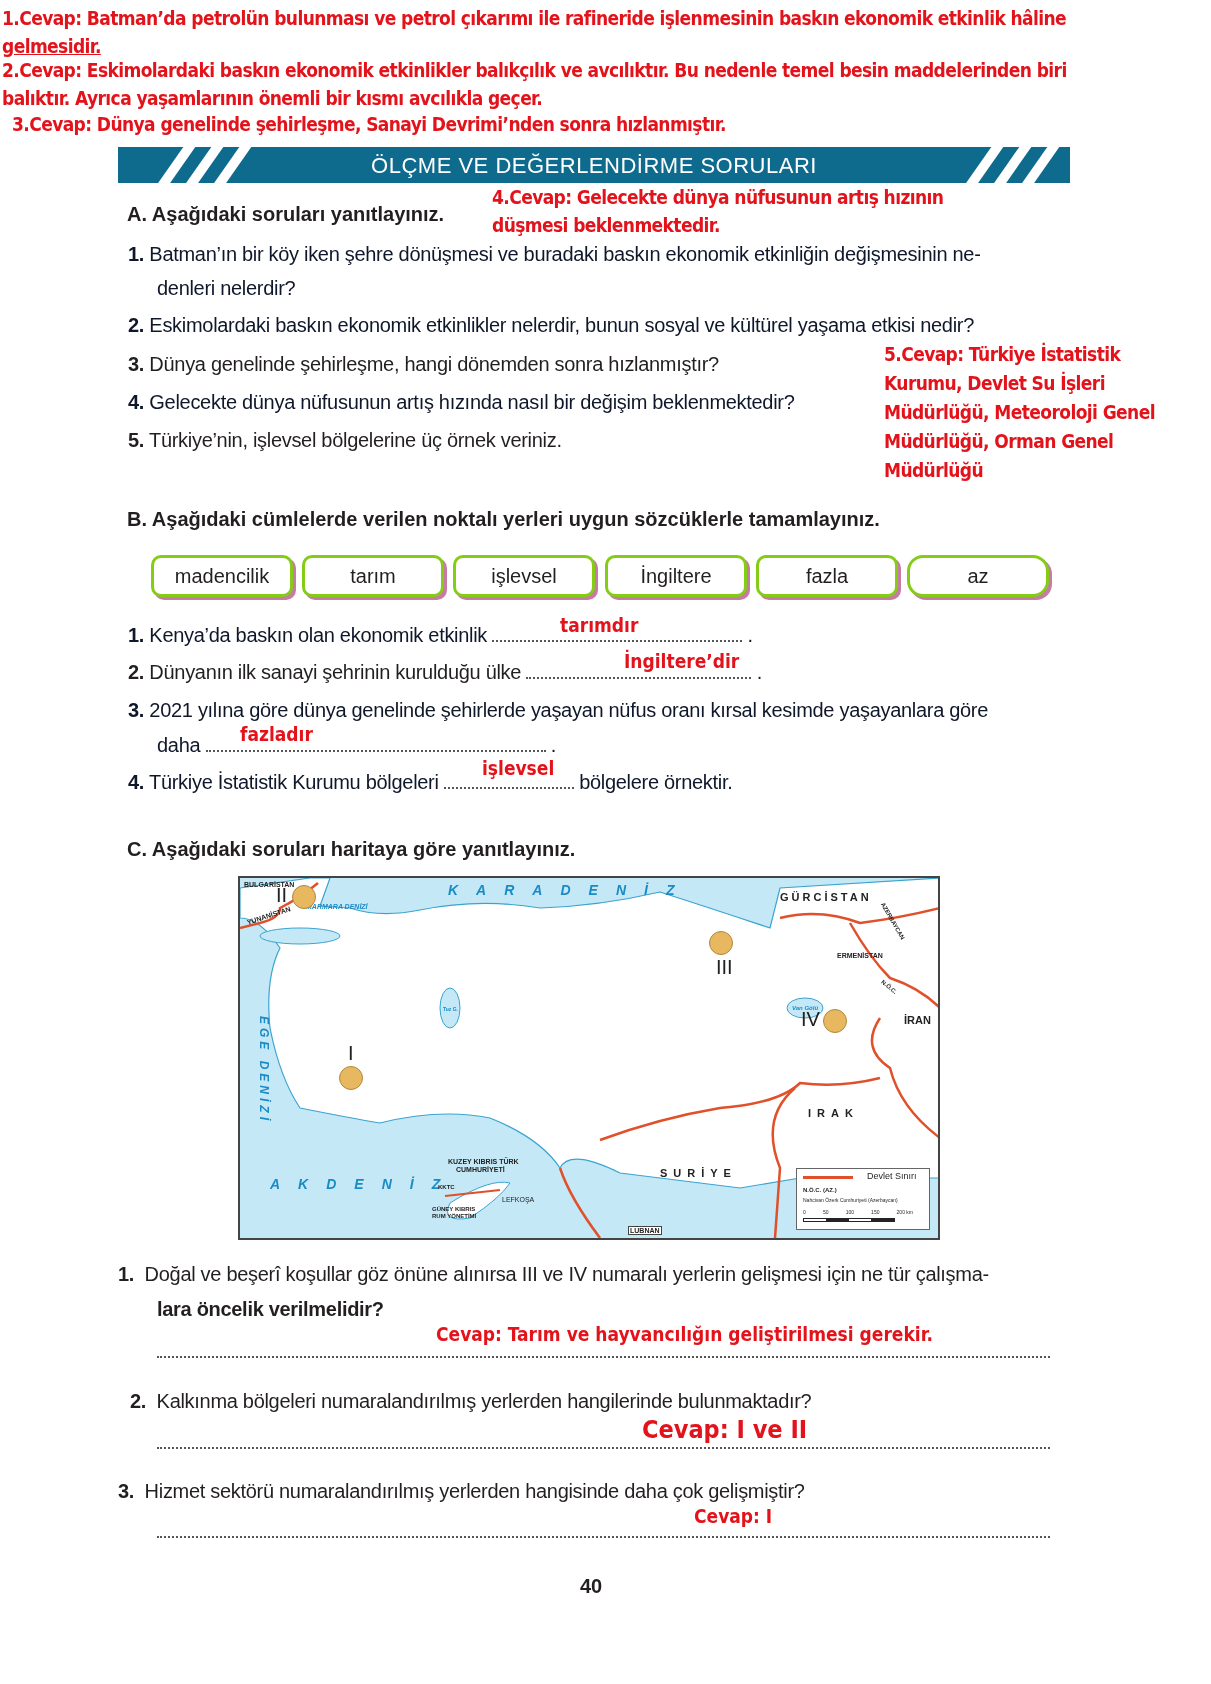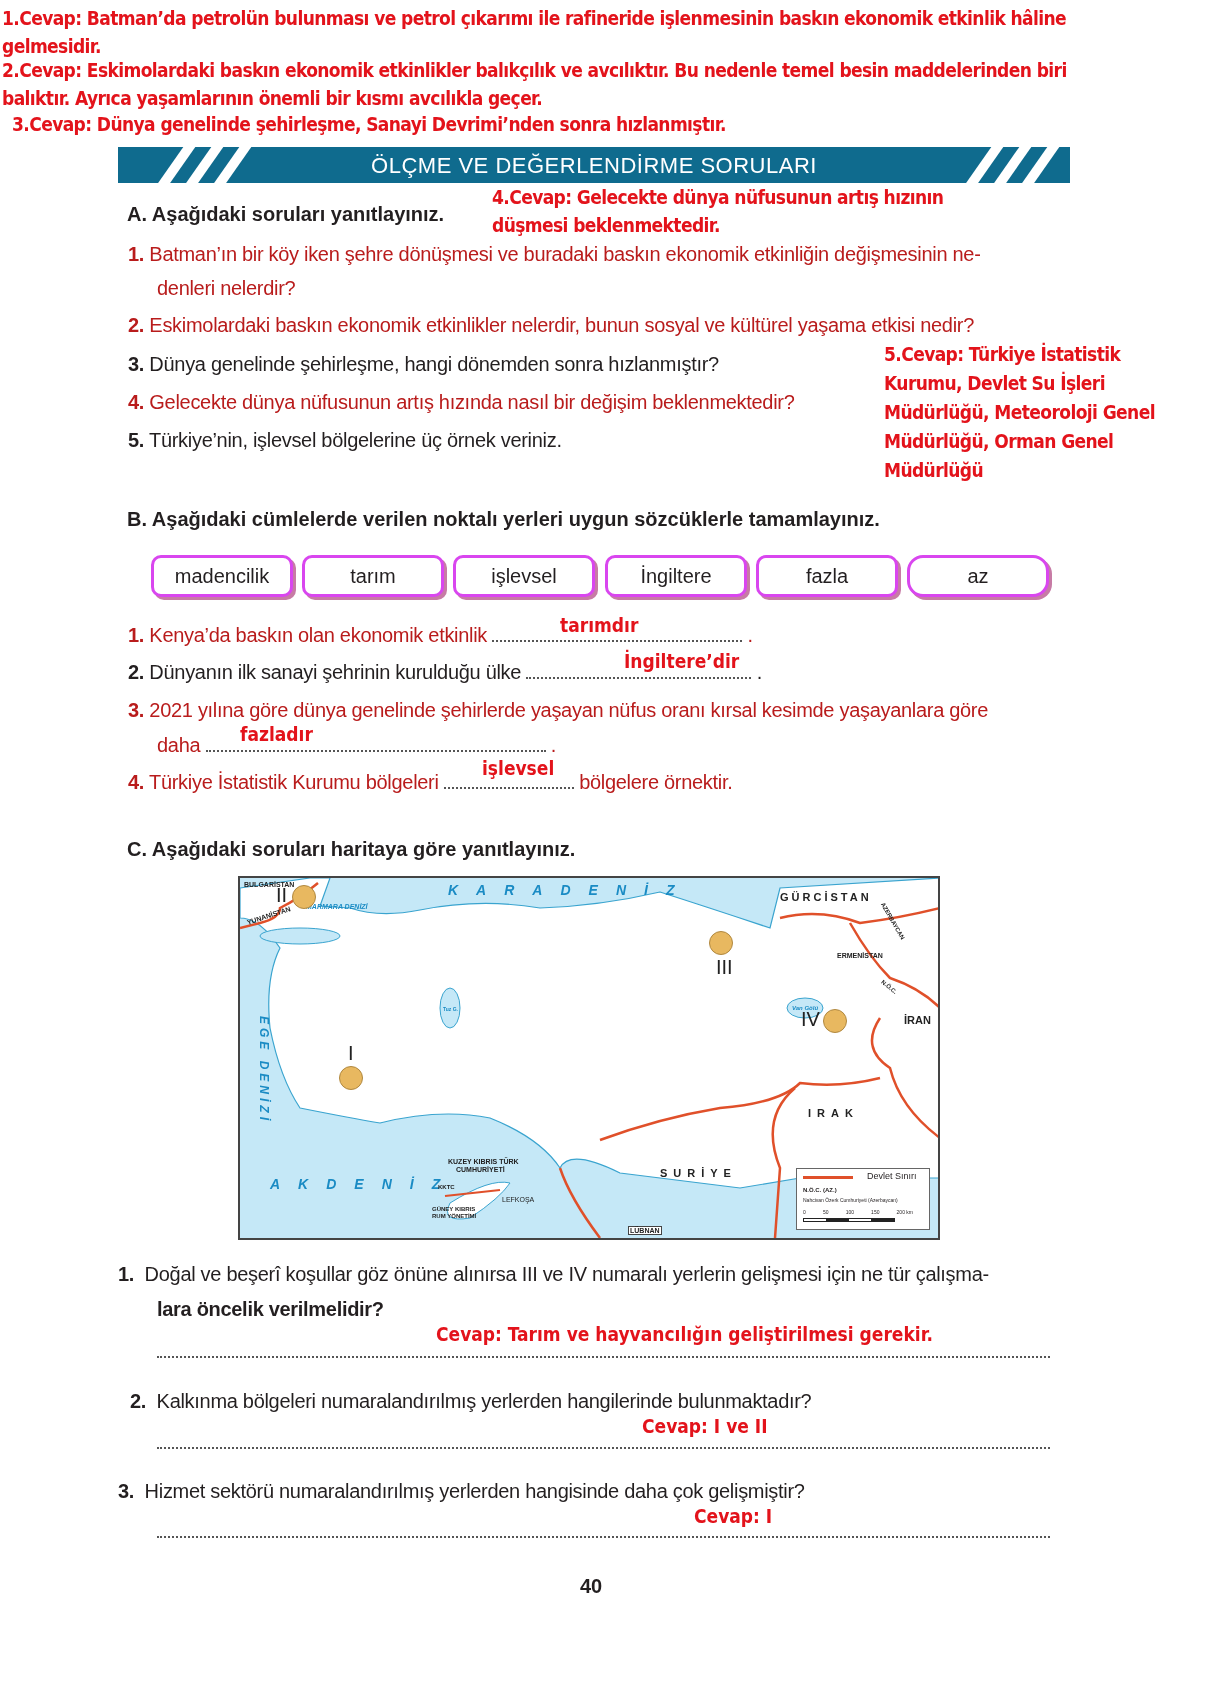--- a/index.html
+++ b/index.html
@@ -1,43 +1,43 @@
 <!DOCTYPE html>
 <html><head>
 <meta charset="utf-8">
 <style>
   html, body { margin:0; padding:0; background:#ffffff; }
   body { width:1211px; height:1684px; position:relative; overflow:hidden;
          font-family:"Liberation Sans", sans-serif; color:#231f20; }
   .abs { position:absolute; }
   .red { color:#e3131b; font-family:"DejaVu Sans", sans-serif; font-weight:bold; font-stretch:condensed; }
   .redtxt { font-size:19px; line-height:29px; letter-spacing:-0.6px; }
-  .blue { color:#b91c1c; }
+  .blue { color:#0f172a; }
   .q { font-size:20px; letter-spacing:-0.3px; }
   .qn { font-weight:bold; }
   .banner { left:118px; top:147px; width:952px; height:36px; background:#0f6b8e; overflow:hidden; }
   .banner .stripe { position:absolute; top:-4px; width:12px; height:46px; background:#fff; transform:skewX(-35deg); }
   .banner-title { position:absolute; left:0; right:0; top:6px; text-align:center; color:#fff; font-size:22px; letter-spacing:0.5px; }
   .section-title { font-size:20px; font-weight:bold; }
-  .chip { position:absolute; top:555px; height:42px; width:142px; border:3px solid #d946ef; border-radius:10px;
+  .chip { position:absolute; top:555px; height:42px; width:142px; border:3px solid #84cc16; border-radius:10px;
           box-shadow:3px 3px 0 #c77ba5; background:#fff; display:flex; align-items:center; justify-content:center;
           font-size:20px; box-sizing:border-box; }
   .dots { border-bottom:2px dotted #555; }
   .map { left:238px; top:876px; width:702px; height:364px; border:2px solid #444; box-sizing:border-box; background:#c5e8f7; overflow:hidden; }
   .pin { position:absolute; width:22px; height:22px; border-radius:50%; background:#e8b860; border:1px solid #b08840; }
   .roman { position:absolute; font-size:20px; color:#222; }
   .maplbl { position:absolute; font-weight:bold; font-size:9px; color:#222; }
   .sea { position:absolute; font-weight:bold; font-style:italic; color:#1a8bc4; font-size:14px; letter-spacing:18px; }
   .legend { position:absolute; right:8px; bottom:8px; width:132px; height:60px; background:#fff; border:1px solid #666; font-size:8px; }
 </style>
 </head>
 <body>
 
 <div class="abs red redtxt" style="left:2px;top:4px;">1.Cevap: Batman’da petrolün bulunması ve petrol çıkarımı ile rafineride işlenmesinin baskın ekonomik etkinlik hâline</div>
-<div class="abs red redtxt" style="left:2px;top:32px;">gelmesidir.</div>
+<div class="abs red redtxt" style="left:2px;top:32px;text-decoration:underline;">gelmesidir.</div>
 <div class="abs red redtxt" style="left:2px;top:56px;">2.Cevap: Eskimolardaki baskın ekonomik etkinlikler balıkçılık ve avcılıktır. Bu nedenle temel besin maddelerinden biri</div>
 <div class="abs red redtxt" style="left:2px;top:84px;">balıktır. Ayrıca yaşamlarının önemli bir kısmı avcılıkla geçer.</div>
 <div class="abs red redtxt" style="left:12px;top:110px;">3.Cevap: Dünya genelinde şehirleşme, Sanayi Devrimi’nden sonra hızlanmıştır.</div>
 
 <div class="abs banner">
   <div class="stripe" style="left:52px;"></div>
   <div class="stripe" style="left:80px;"></div>
   <div class="stripe" style="left:108px;"></div>
   <div class="stripe" style="left:860px;"></div>
   <div class="stripe" style="left:888px;"></div>
@@ -188,21 +188,21 @@
   <span>Doğal ve beşerî koşullar göz önüne alınırsa III ve IV numaralı yerlerin gelişmesi için ne tür çalışma-</span>
 </div>
 <div class="abs q" style="left:157px;top:1298px;font-weight:bold;">lara öncelik verilmelidir?</div>
 <div class="abs red" style="left:436px;top:1323px;font-size:19px;">Cevap: Tarım ve hayvancılığın geliştirilmesi gerekir.</div>
 <div class="abs dots" style="left:157px;top:1356px;width:893px;"></div>
 
 <div class="abs q" style="left:118px;top:1390px;margin-left:12px;">
   <span class="qn">2.</span>&nbsp;
   <span>Kalkınma bölgeleri numaralandırılmış yerlerden hangilerinde bulunmaktadır?</span>
 </div>
-<div class="abs red" style="left:642px;top:1415px;font-size:19px;">Cevap: I ve II</div>
+<div class="abs red" style="left:642px;top:1415px;font-size:25px;">Cevap: I ve II</div>
 <div class="abs dots" style="left:157px;top:1447px;width:893px;"></div>
 
 <div class="abs q" style="left:118px;top:1480px;">
   <span class="qn">3.</span>&nbsp;
   <span>Hizmet sektörü numaralandırılmış yerlerden hangisinde daha çok gelişmiştir?</span>
 </div>
 <div class="abs red" style="left:694px;top:1505px;font-size:19px;">Cevap: I</div>
 <div class="abs dots" style="left:157px;top:1536px;width:893px;"></div>
 
 <div class="abs" style="left:580px;top:1575px;font-size:20px;font-weight:bold;">40</div>

